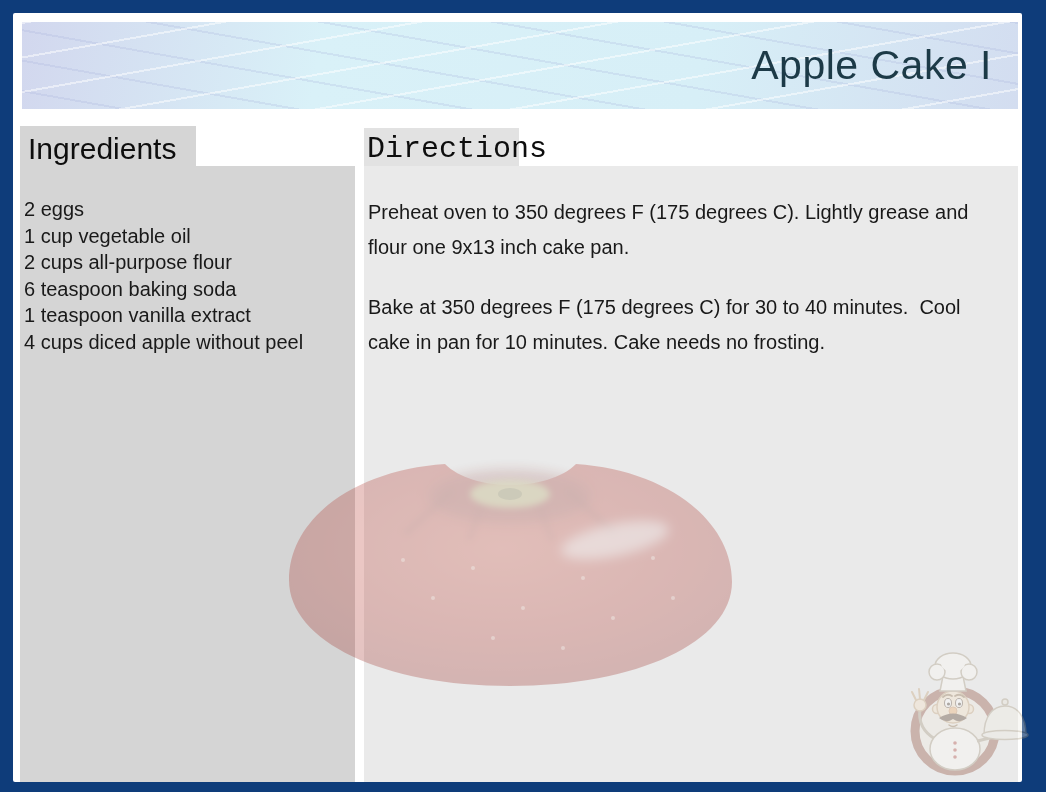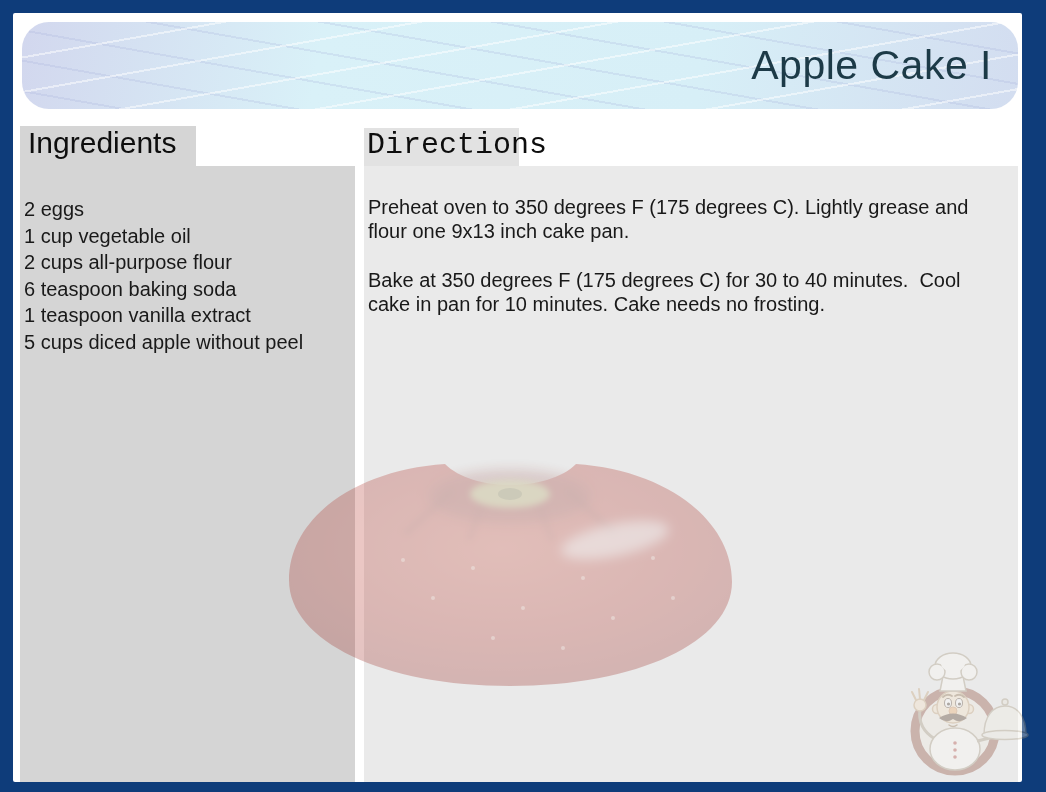--- a/index.html
+++ b/index.html
@@ -20,31 +20,30 @@
   .banner {
     position: absolute; left: 22px; top: 22px;
     width: 996px; height: 87px;
     box-sizing: border-box;
     background:
       repeating-linear-gradient(170deg, rgba(255,255,255,0.50) 0px 2px, rgba(255,255,255,0) 2px 34px),
       repeating-linear-gradient(190deg, rgba(162,172,216,0.22) 0px 2px, rgba(162,172,216,0) 2px 30px),
       linear-gradient(100deg, #d2d7ee 0%, #d9f1f8 30%, #d7eff7 68%, #d3ddf0 100%);
     display: flex; align-items: center; justify-content: flex-end;
     padding-right: 26px;
-    border-radius: 27px;
   }
   .banner-title {
     font-size: 41px;
     letter-spacing: 0.5px;
     color: var(--title-text, #1c3a47);
   }
 
   .heading-box {
     position: absolute;
-    display: flex; align-items: flex-start;
+    display: flex; align-items: flex-end;
     box-sizing: border-box;
     font-size: 30px;
     color: #0d0d0d;
     z-index: 2;
   }
   .ingredients-heading {
     left: 20px; top: 126px; width: 176px; height: 40px;
     padding-left: 8px;
     background: var(--ingredients-panel-bg, #d5d5d5);
   }
@@ -66,21 +65,21 @@
     background: var(--directions-panel-bg, #eaeaea);
     padding: 29px 0 0 4px;
   }
 
   .ingredient-item {
     font-size: 20px; line-height: 26.5px;
     color: var(--body-text, #191919);
     white-space: nowrap;
   }
   .direction-paragraph {
-    font-size: 20px; line-height: 24px;
+    font-size: 20px; line-height: 35px;
     color: var(--body-text, #191919);
     white-space: pre-wrap;
     width: 648px;
     margin: 0 0 25px 0;
   }
 
   .apple-watermark {
     position: absolute; left: 283px; top: 438px;
     width: 455px; height: 258px;
     z-index: 5; opacity: 0.27;
@@ -105,21 +104,21 @@
 <div class="heading-box ingredients-heading">
   <span>Ingredients</span>
 </div>
 
 <div class="panel ingredients-panel">
   <div class="ingredient-item">2 eggs</div>
   <div class="ingredient-item">1 cup vegetable oil</div>
   <div class="ingredient-item">2 cups all-purpose flour</div>
   <div class="ingredient-item">6 teaspoon baking soda</div>
   <div class="ingredient-item">1 teaspoon vanilla extract</div>
-  <div class="ingredient-item">5 cups diced apple without peel</div>
+  <div class="ingredient-item">4 cups diced apple without peel</div>
 </div>
 
 <div class="heading-box directions-heading">
   <span>Directions</span>
 </div>
 
 <div class="panel directions-panel">
   <div class="direction-paragraph">Preheat oven to 350 degrees F (175 degrees C). Lightly grease and
 flour one 9x13 inch cake pan.</div>
   <div class="direction-paragraph">Bake at 350 degrees F (175 degrees C) for 30 to 40 minutes.  Cool

